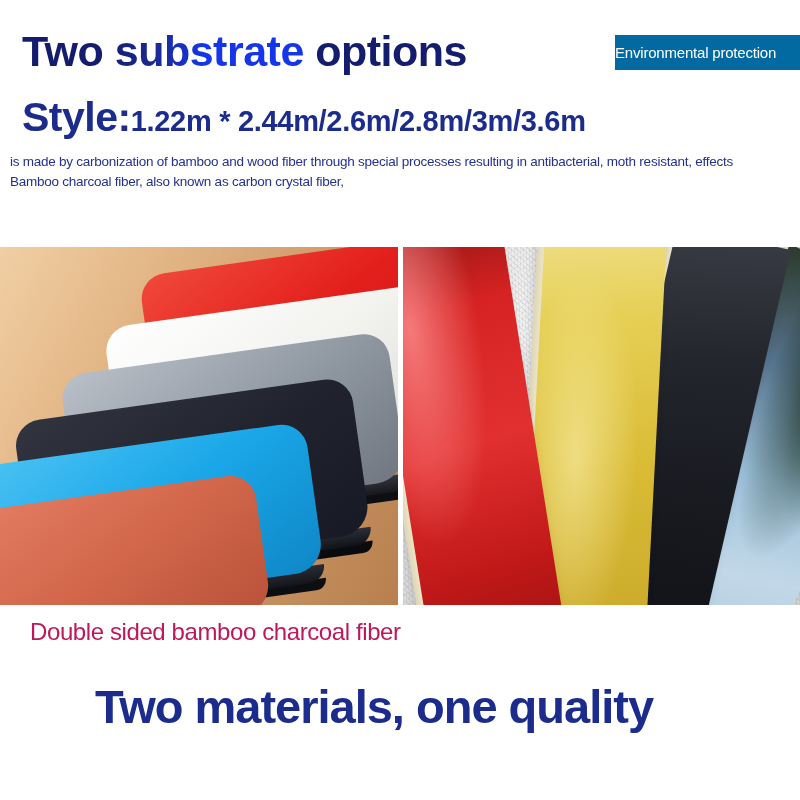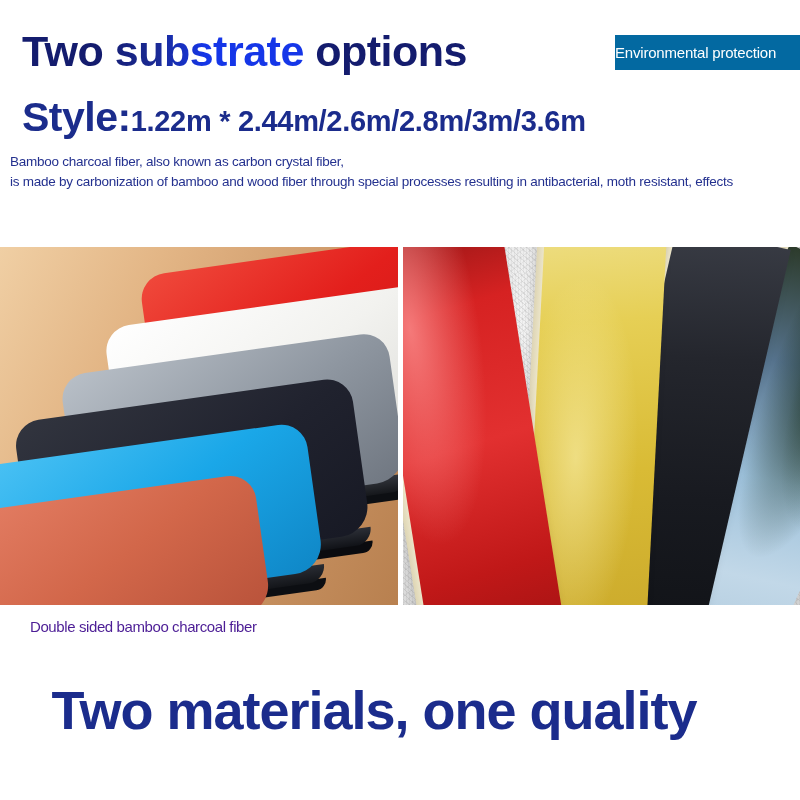--- a/index.html
+++ b/index.html
@@ -100,30 +100,30 @@
     position:absolute; inset:0;
   }
   .sheet .core {
     position:absolute; left:-7px; top:0; bottom:0; width:9px;
     background:linear-gradient(90deg,#ded5b4,#efe9cf);
   }
 
   
   .captions { position:absolute; left:0; top:618px; width:800px; height:38px; }
   .caption {
-    position:absolute; top:0; font-size:15px; color:#4c1d95;
+    position:absolute; top:0; font-size:24px; color:#be185d;
     letter-spacing:-0.4px; white-space:nowrap;
   }
   .caption-left  { left:30px; }
   .caption-right { left:414px; }
 
   
   .footer-slogan {
     position:absolute; left:0; top:683px; width:748px;
-    text-align:center; font-size:54px; font-weight:bold;
+    text-align:center; font-size:47px; font-weight:bold;
     color:#1b2c8c; letter-spacing:-1px; line-height:1;
   }
 </style>
 </head>
 <body>
 
 <div class="header">
 
   <div class="title-main">
     <span>Two </span><span class="hl">substrate</span><span> options</span>
@@ -133,22 +133,22 @@
     <span class="style-label">Style:</span>
     <span class="style-value">1.22m * 2.44m/2.6m/2.8m/3m/3.6m</span>
   </div>
 
   <div class="eco-badge">
     <span>Environmental protection</span>
   </div>
 </div>
 
 <div class="desc">
+  <p>is made by carbonization of bamboo and wood fiber through special processes resulting in antibacterial, moth resistant, effects</p>
   <p>Bamboo charcoal fiber, also known as carbon crystal fiber,</p>
-  <p>is made by carbonization of bamboo and wood fiber through special processes resulting in antibacterial, moth resistant, effects</p>
 </div>
 
 <div class="photos">
 
   <div class="photo photo-left">
     <div class="bg-tan"></div>
 
     <div class="lamp-stem stem-1"></div>
     <div class="lamp-stem stem-2"></div>
     <div class="lamp-stem stem-bar"></div>

